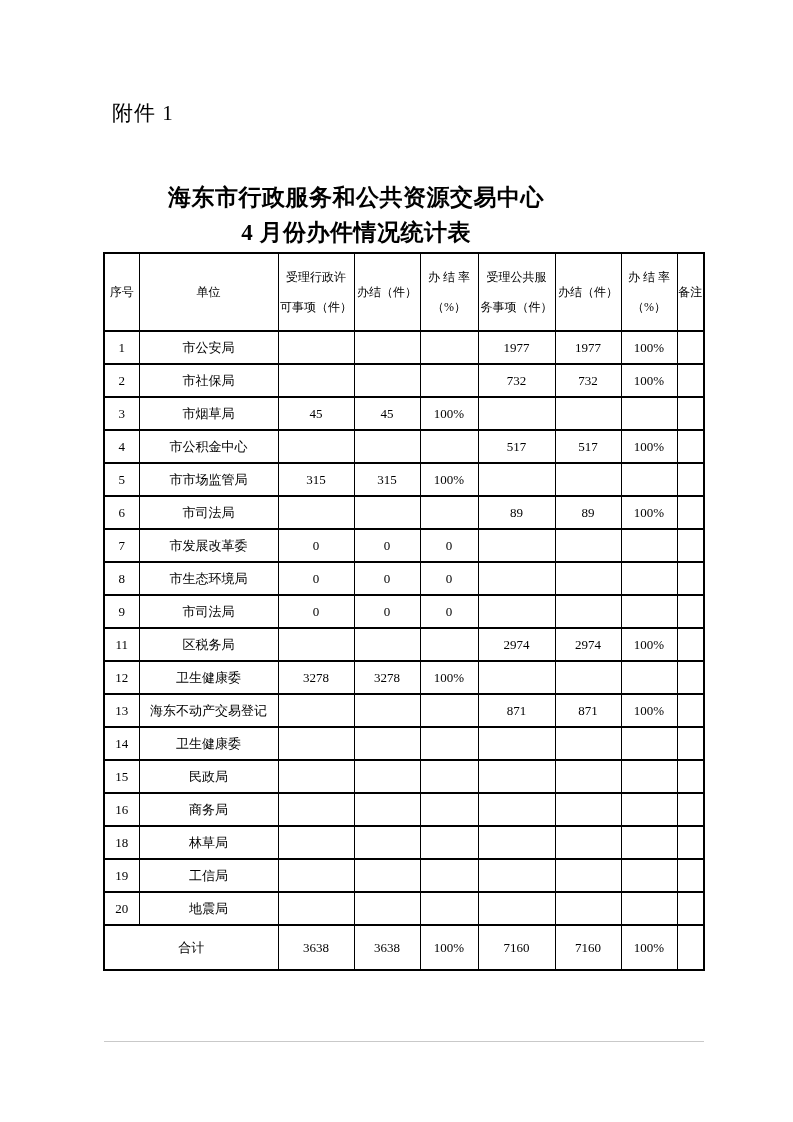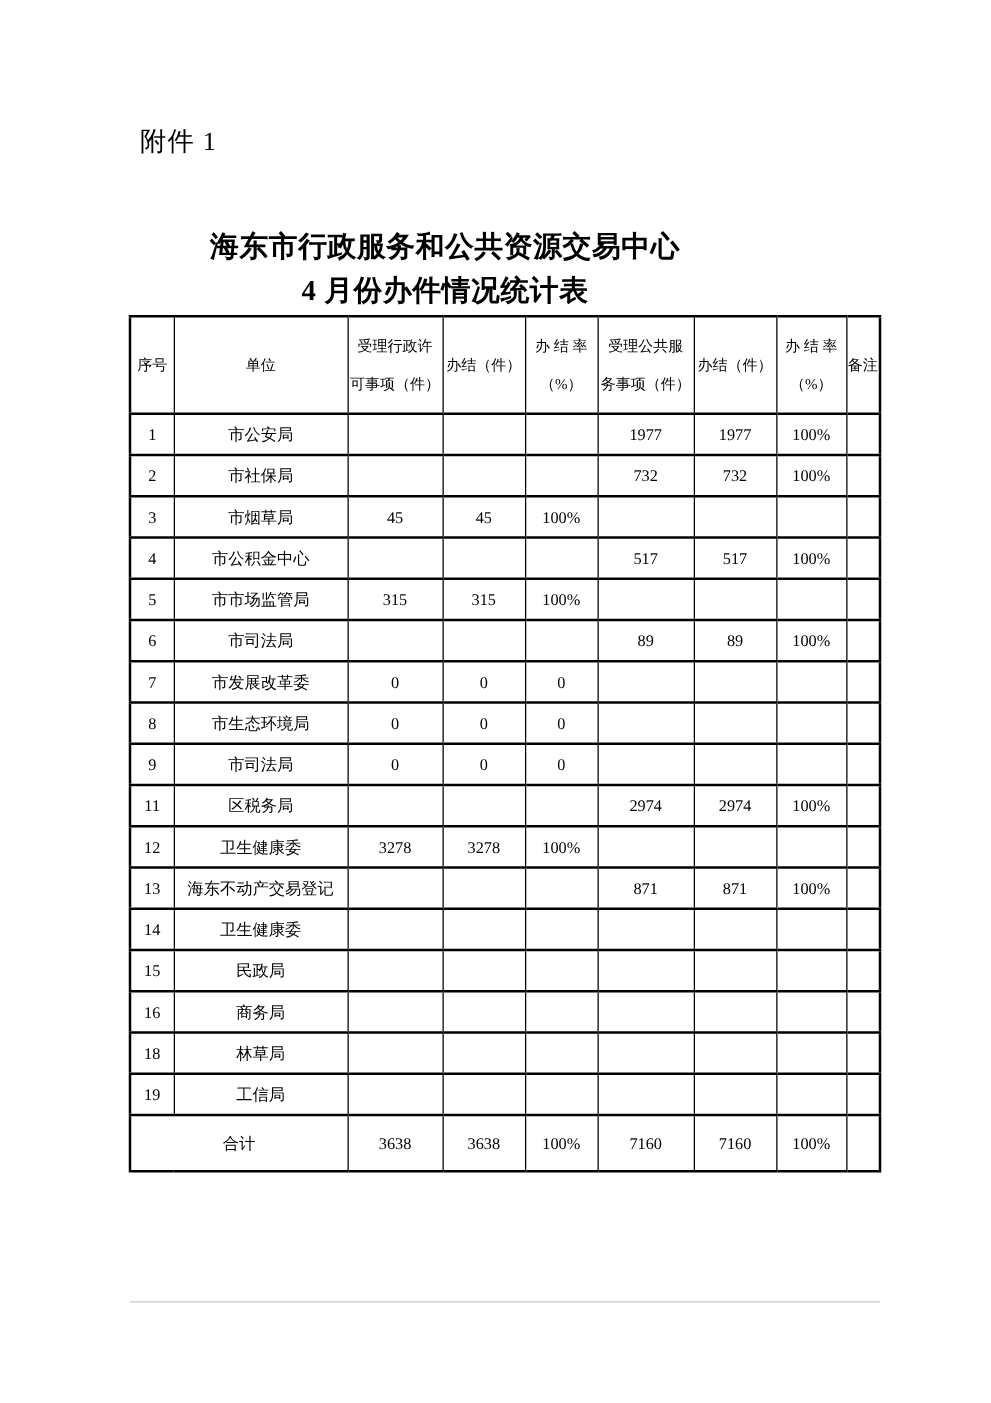--- a/index.html
+++ b/index.html
@@ -301,20 +301,31 @@
           <td>19</td>
           <td>工信局</td>
           <td></td>
           <td></td>
           <td></td>
           <td></td>
           <td></td>
           <td></td>
           <td></td>
         </tr>
+        <tr class="data-row">
+          <td>20</td>
+          <td>地震局</td>
+          <td></td>
+          <td></td>
+          <td></td>
+          <td></td>
+          <td></td>
+          <td></td>
+          <td></td>
+        </tr>
         <tr class="total-row">
           <td colspan="2">合计</td>
           <td>3638</td>
           <td>3638</td>
           <td>100%</td>
           <td>7160</td>
           <td>7160</td>
           <td>100%</td>
           <td></td>
         </tr>

